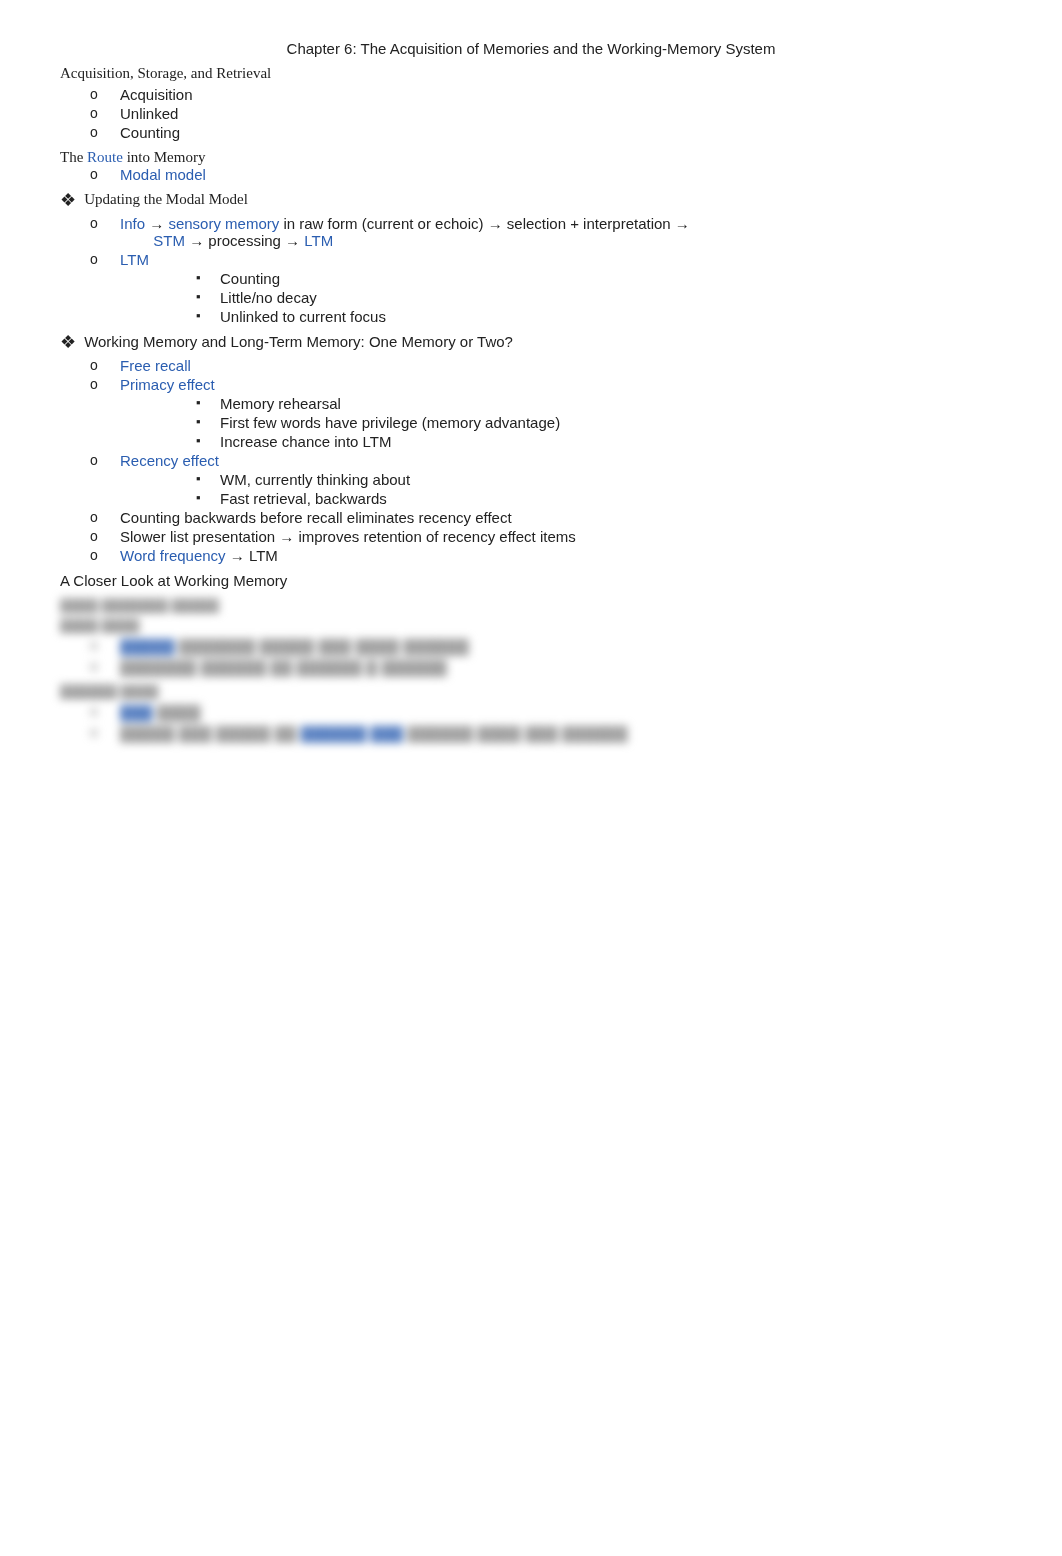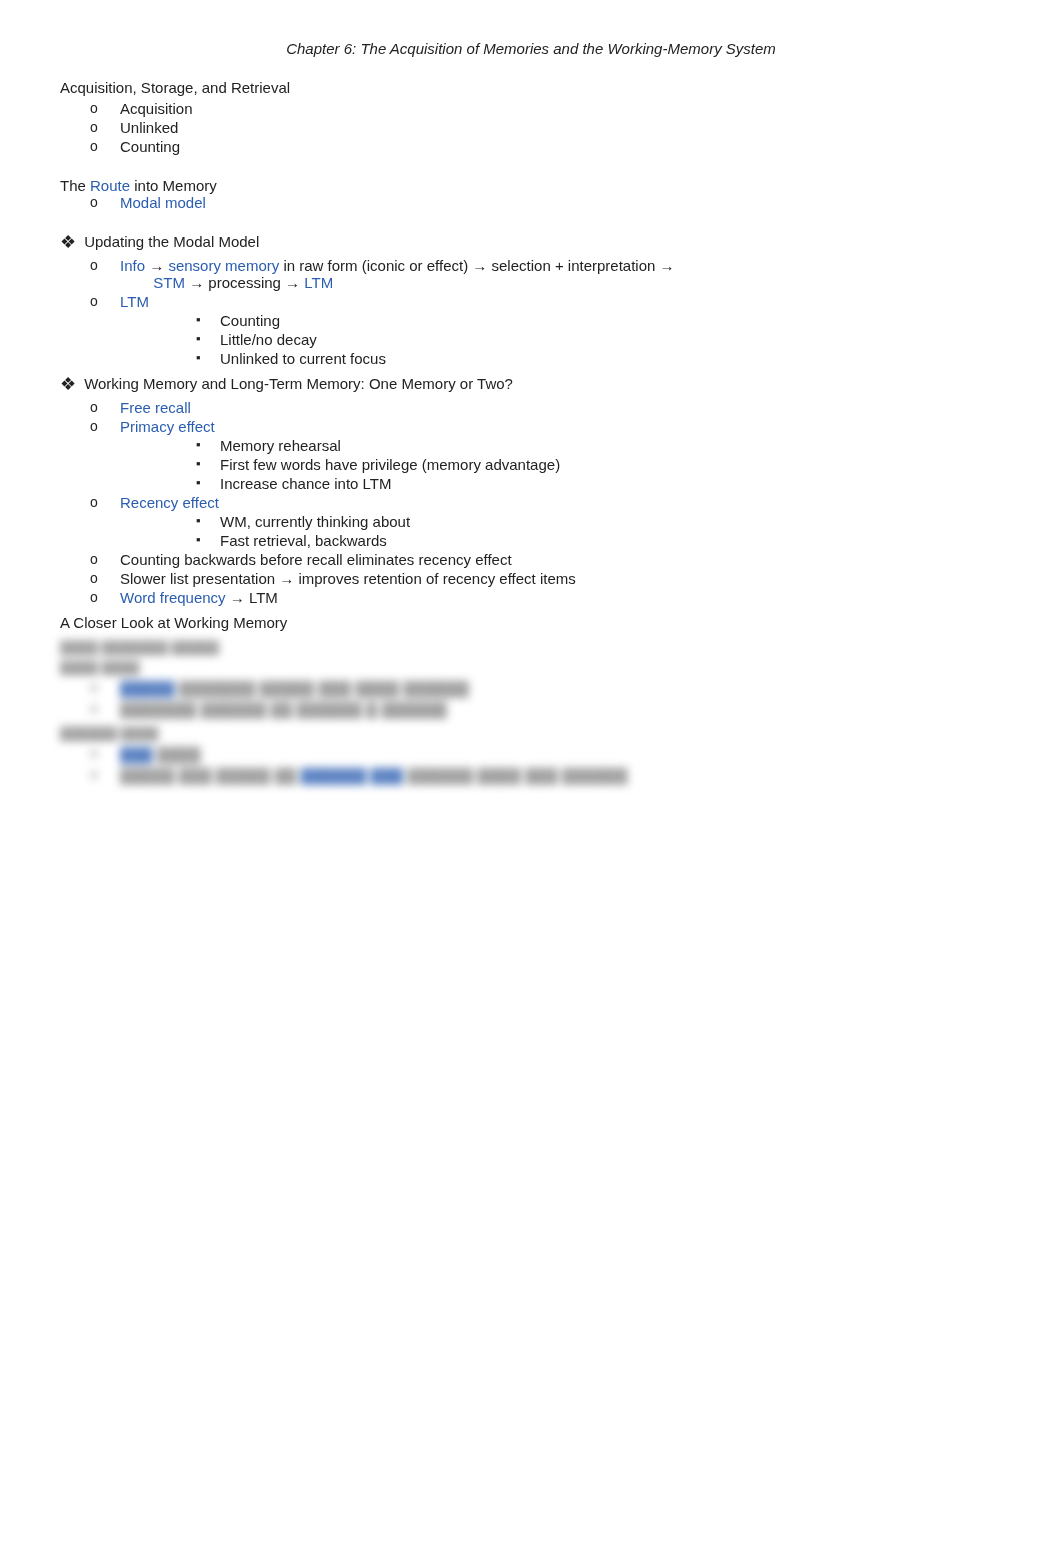--- a/index.html
+++ b/index.html
@@ -10,21 +10,20 @@
       color: #222;
       padding: 40px 60px;
       max-width: 1062px;
       min-height: 1556px;
     }
     .link { color: #2a5db0; text-decoration: none; }
     .chapter-title {
       text-align: center;
       font-size: 15px;
       margin-bottom: 4px;
-      font-style: italic;
     }
     .section-header {
       font-size: 15px;
       margin-bottom: 4px;
     }
     ul.circle-list {
       list-style-type: none;
       padding-left: 0;
     }
     ul.circle-list > li {
@@ -62,21 +61,21 @@
       font-size: 18px;
       margin-right: 8px;
       margin-top: -2px;
       color: #222;
     }
     .blurred {
       filter: blur(4px);
       color: #888;
       user-select: none;
     }
-    .mt4 { margin-top: 22px; }
+    .mt4 { margin-top: 8px; font-family: Liberation Serif, serif; }
     .mt8 { margin-top: 8px; }
     .mt2 { margin-top: 2px; }
   </style>
 </head>
 <body>
 
 <div class="chapter-title">Chapter 6: The Acquisition of Memories and the Working-Memory System</div>
 
 <div class="section-header mt4">Acquisition, Storage, and Retrieval</div>
 <ul class="circle-list">
@@ -98,21 +97,21 @@
   <span class="diamond-bullet">❖</span>
   <div>Updating the Modal Model</div>
 </div>
 
 <ul class="circle-list">
 
   <li>
     <a class="link">Info</a>
     <span> → </span>
     <a class="link">sensory memory</a>
-    <span> in raw form (iconic or effect) </span>
+    <span> in raw form (current or echoic) </span>
     <span>→</span>
     <span> selection + interpretation </span>
     <span>→</span>
     <br>
     <span style="padding-left:0px;">
       &nbsp;&nbsp;&nbsp;&nbsp;&nbsp;&nbsp;&nbsp;
       <a class="link">STM</a>
       <span> → </span>
       <span>processing </span>
       <span>→ </span>

